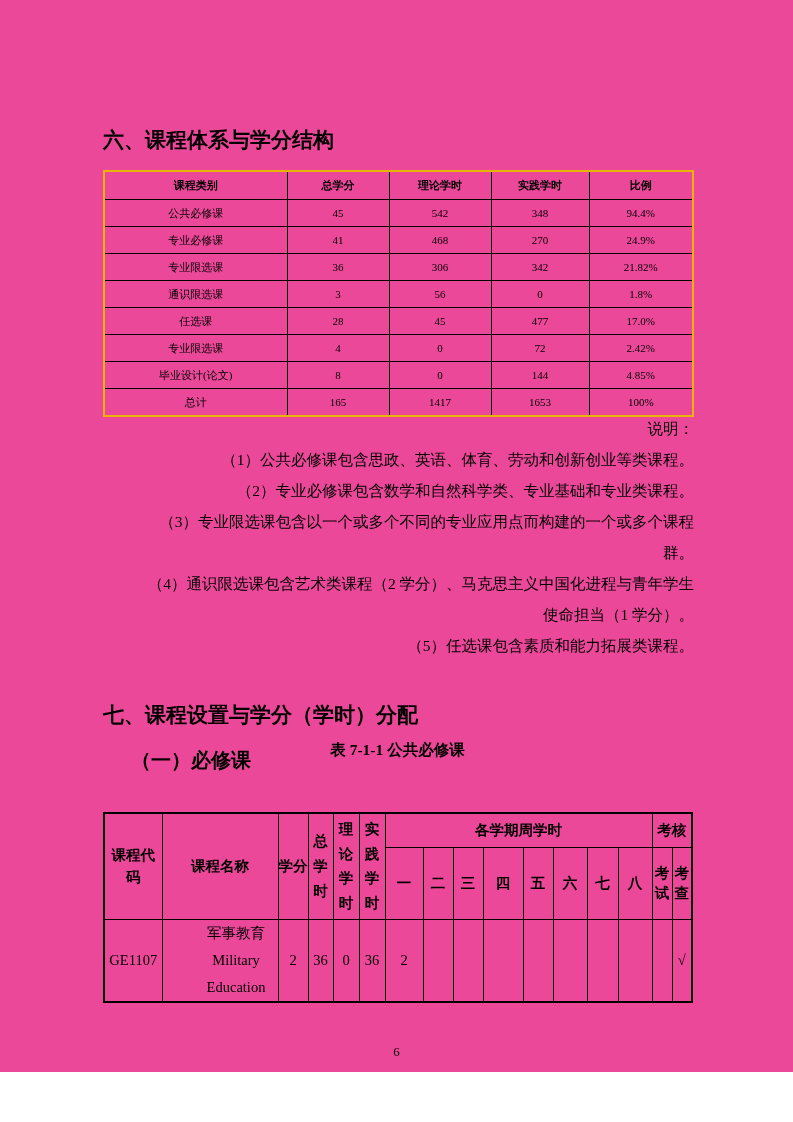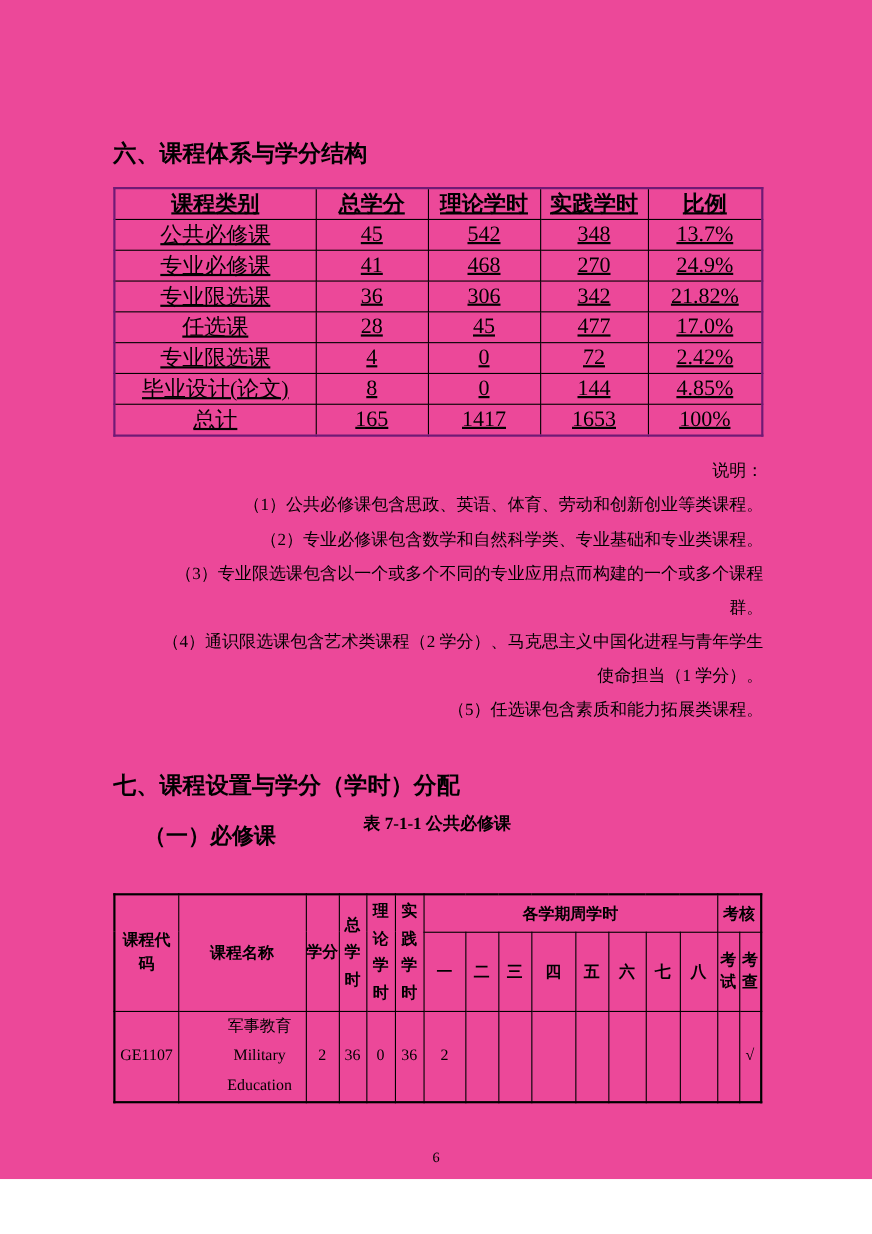--- a/index.html
+++ b/index.html
@@ -13,23 +13,22 @@
     font-family:"Liberation Sans","DejaVu Sans",sans-serif;
     font-weight:bold; font-size:21px; line-height:26px; white-space:nowrap;
   }
   #sec6-title { top:127px; }
   #sec7-title { top:702px; }
 
   
   table.t1 {
     position:absolute; left:103px; top:170px; width:589px;
     border-collapse:collapse; table-layout:fixed;
-    font-size:20px; text-align:center;
-    border:2px solid #701a75;
-    text-decoration:underline;
+    font-size:11px; text-align:center;
+    border:2px solid #eab308;
   }
   table.t1 th, table.t1 td { border:1px solid #000; padding:0 2px; }
   table.t1 th { font-weight:bold; height:27px; }
   table.t1 td { height:26px; font-weight:normal; }
 
   
   .notes { position:absolute; left:103px; top:413px; width:591px;
            font-size:15.5px; line-height:31px; }
   .notes p { margin:0; text-indent:2em; white-space:pre-line;text-align:right; }
 
@@ -87,35 +86,42 @@
       <th>总学分</th>
       <th>理论学时</th>
       <th>实践学时</th>
       <th>比例</th>
     </tr>
     <tr>
       <td>公共必修课</td>
       <td>45</td>
       <td>542</td>
       <td>348</td>
-      <td>13.7%</td>
+      <td>94.4%</td>
     </tr>
     <tr>
       <td>专业必修课</td>
       <td>41</td>
       <td>468</td>
       <td>270</td>
       <td>24.9%</td>
     </tr>
     <tr>
       <td>专业限选课</td>
       <td>36</td>
       <td>306</td>
       <td>342</td>
       <td>21.82%</td>
+    </tr>
+    <tr>
+      <td>通识限选课</td>
+      <td>3</td>
+      <td>56</td>
+      <td>0</td>
+      <td>1.8%</td>
     </tr>
     <tr>
       <td>任选课</td>
       <td>28</td>
       <td>45</td>
       <td>477</td>
       <td>17.0%</td>
     </tr>
     <tr>
       <td>专业限选课</td>

